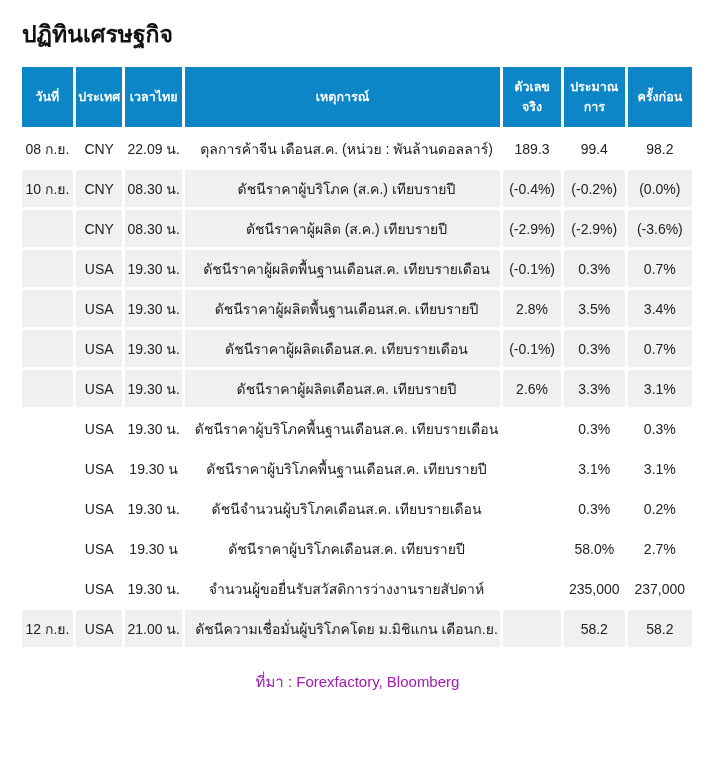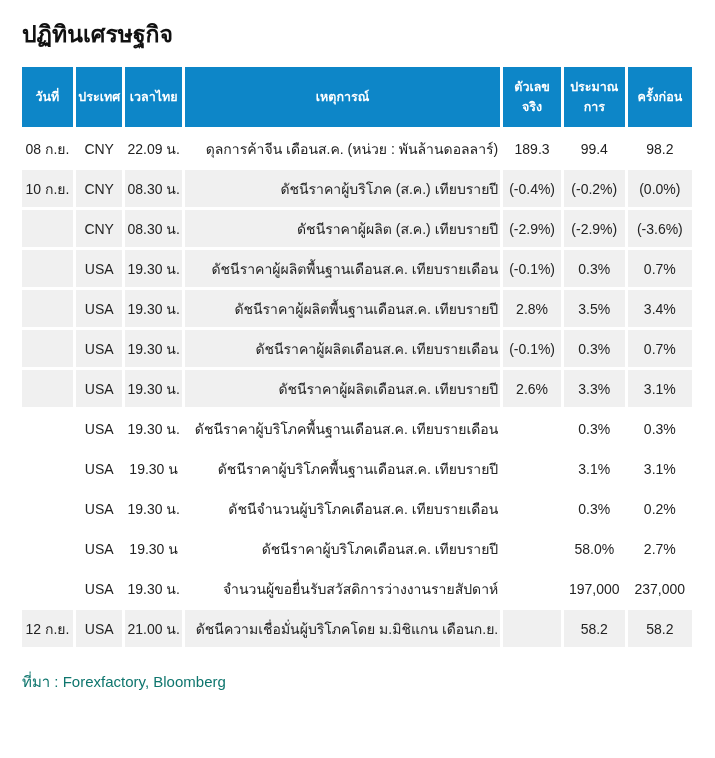--- a/index.html
+++ b/index.html
@@ -41,29 +41,29 @@
   table.cal td {
     font-size: 14px;
     color: var(--body-text, #222222);
     height: 37px;
     text-align: center;
     vertical-align: middle;
     padding: 0 2px;
     white-space: nowrap;
   }
   table.cal td.col-event {
-    text-align: right;
+    text-align: center;
     padding-left: 10px;
   }
   tr.shaded td { background: var(--row-alt-bg, #f0f0f0); }
   tr.plain  td { background: var(--row-bg, #ffffff); }
   .source {
-    text-align: left;
+    text-align: center;
     font-size: 15px;
-    color: #0f766e;
+    color: #a21caf;
     margin-top: 20px;
     padding-right: 2px;
   }
 </style>
 </head>
 <body>
 
 <div class="page">
   <h1 class="title">ปฏิทินเศรษฐกิจ</h1>
 
@@ -187,21 +187,21 @@
           <td class="col-actual"></td>
           <td class="col-forecast">58.0%</td>
           <td class="col-previous">2.7%</td>
         </tr>
         <tr class="plain">
           <td class="col-date"></td>
           <td class="col-country">USA</td>
           <td class="col-time">19.30 น.</td>
           <td class="col-event">จำนวนผู้ขอยื่นรับสวัสดิการว่างงานรายสัปดาห์</td>
           <td class="col-actual"></td>
-          <td class="col-forecast">197,000</td>
+          <td class="col-forecast">235,000</td>
           <td class="col-previous">237,000</td>
         </tr>
         <tr class="shaded">
           <td class="col-date">12 ก.ย.</td>
           <td class="col-country">USA</td>
           <td class="col-time">21.00 น.</td>
           <td class="col-event">ดัชนีความเชื่อมั่นผู้บริโภคโดย ม.มิชิแกน เดือนก.ย.</td>
           <td class="col-actual"></td>
           <td class="col-forecast">58.2</td>
           <td class="col-previous">58.2</td>

